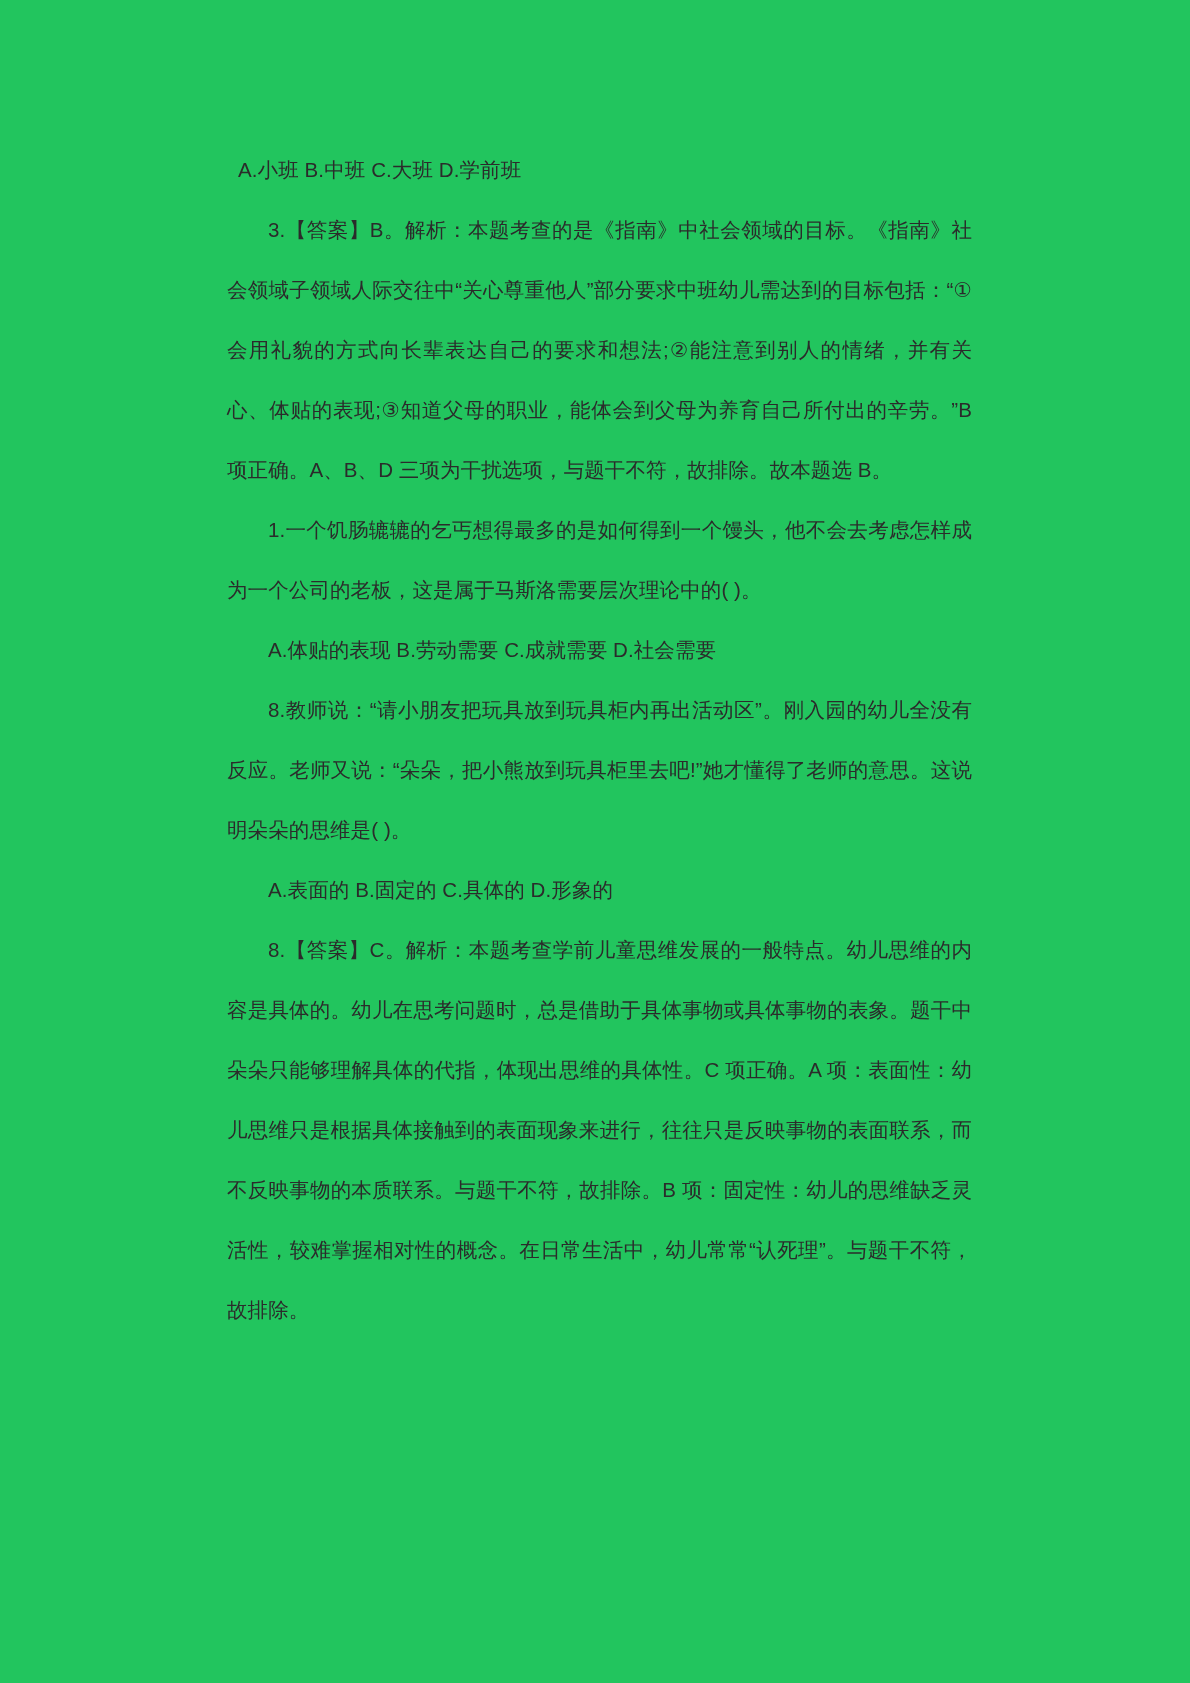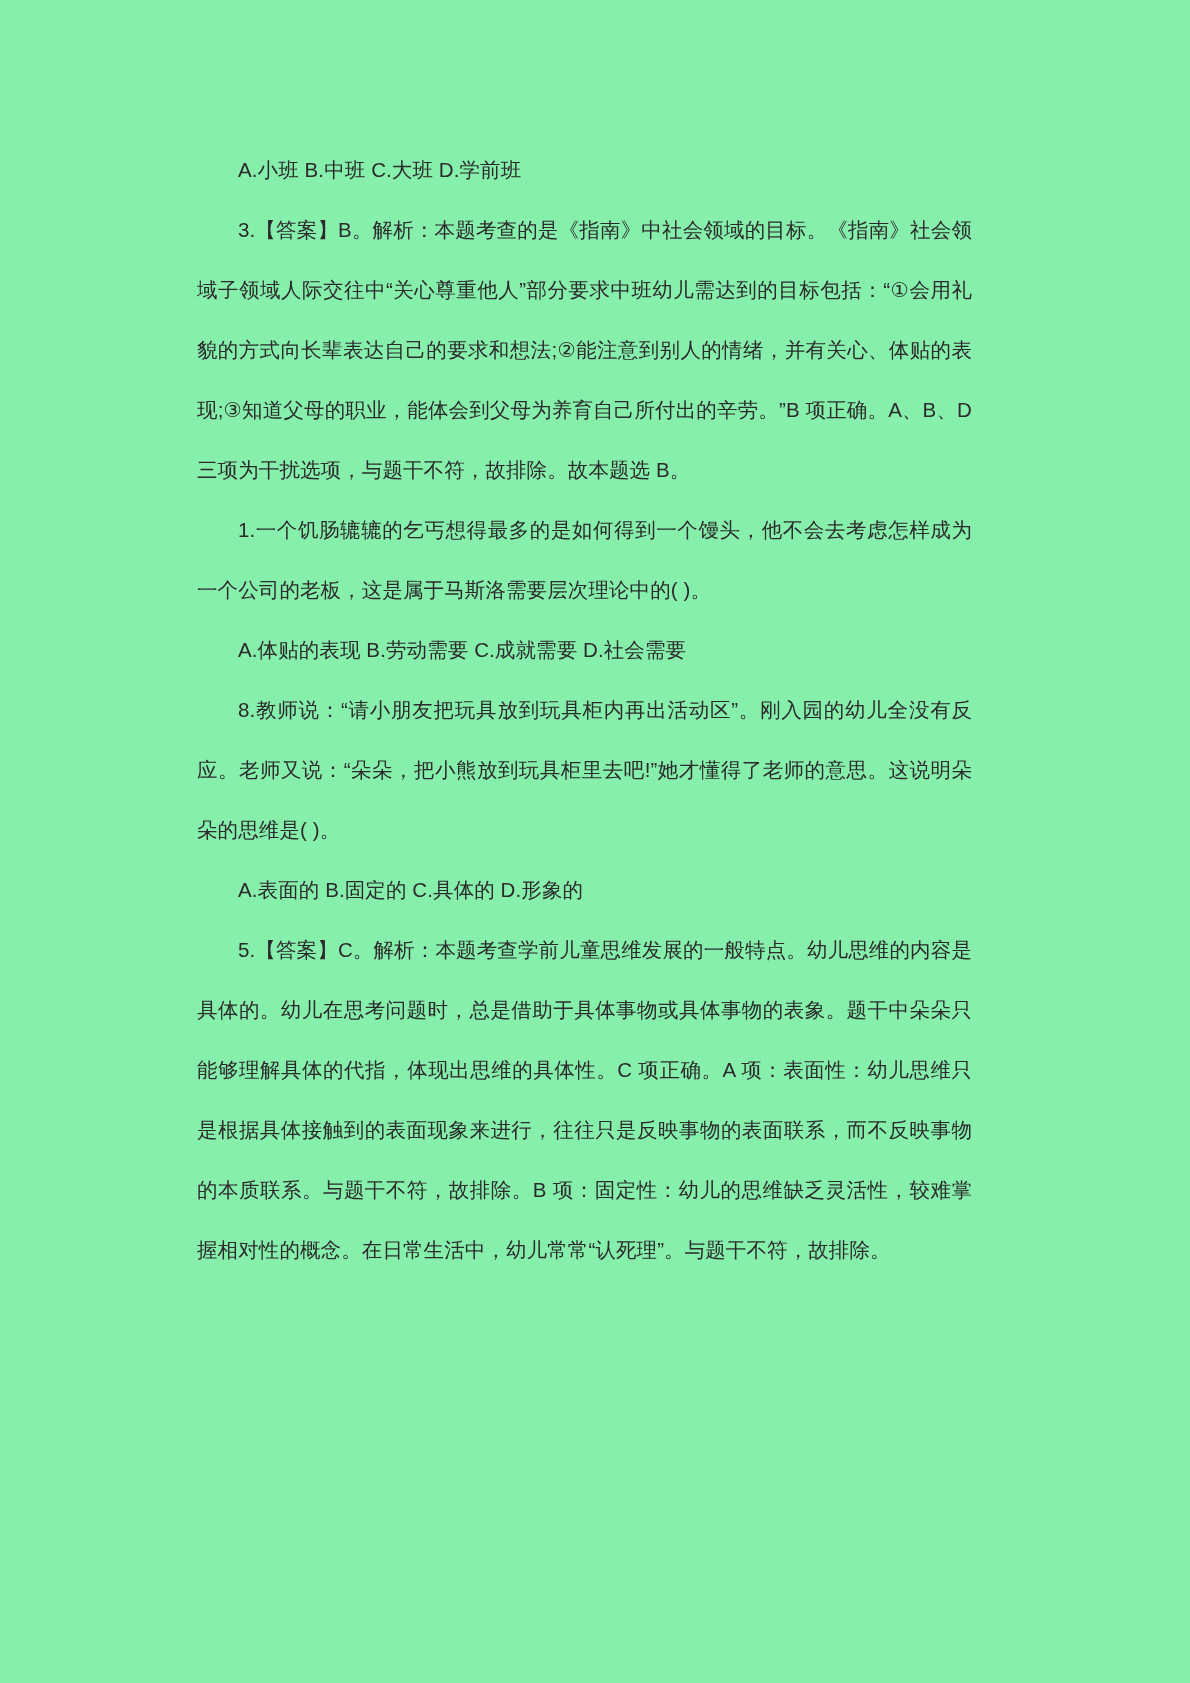--- a/index.html
+++ b/index.html
@@ -12,21 +12,21 @@
     width: 1190px;
     height: 1683px;
     font-family: "Liberation Sans", "DejaVu Sans", sans-serif;
     color: #262626;
     overflow: hidden;
   }
   .page {
     position: relative;
     width: 1190px;
     height: 1683px;
-    background: #86efac;
+    background: #22c55e;
     box-sizing: border-box;
     padding: 140px 218px 0 197px;
   }
   .doc-body {
     width: 775px;
   }
   
   .para {
     font-size: 20.5px;
     line-height: 60px;
@@ -41,20 +41,21 @@
     text-indent: 41px;
   }
   
   .para.options {
     text-align: left;
     text-indent: 41px;
     word-break: normal;
   }
   .para + .para {
     margin-top: 0;
+    margin-left: 30px;
   }
   
   .blk {
     margin-bottom: 0;
   }
 </style>
 </head>
 <body>
 
 <div class="page">
@@ -66,16 +67,16 @@
 
     <p class="para indent blk">1.一个饥肠辘辘的乞丐想得最多的是如何得到一个馒头，他不会去考虑怎样成为一个公司的老板，这是属于马斯洛需要层次理论中的( )。</p>
 
     <p class="para options blk">A.体贴的表现 B.劳动需要 C.成就需要 D.社会需要</p>
 
 
     <p class="para indent blk">8.教师说：“请小朋友把玩具放到玩具柜内再出活动区”。刚入园的幼儿全没有反应。老师又说：“朵朵，把小熊放到玩具柜里去吧!”她才懂得了老师的意思。这说明朵朵的思维是( )。</p>
 
     <p class="para options blk">A.表面的 B.固定的 C.具体的 D.形象的</p>
 
-    <p class="para indent blk">5.【答案】C。解析：本题考查学前儿童思维发展的一般特点。幼儿思维的内容是具体的。幼儿在思考问题时，总是借助于具体事物或具体事物的表象。题干中朵朵只能够理解具体的代指，体现出思维的具体性。C 项正确。A 项：表面性：幼儿思维只是根据具体接触到的表面现象来进行，往往只是反映事物的表面联系，而不反映事物的本质联系。与题干不符，故排除。B 项：固定性：幼儿的思维缺乏灵活性，较难掌握相对性的概念。在日常生活中，幼儿常常“认死理”。与题干不符，故排除。</p>
+    <p class="para indent blk">8.【答案】C。解析：本题考查学前儿童思维发展的一般特点。幼儿思维的内容是具体的。幼儿在思考问题时，总是借助于具体事物或具体事物的表象。题干中朵朵只能够理解具体的代指，体现出思维的具体性。C 项正确。A 项：表面性：幼儿思维只是根据具体接触到的表面现象来进行，往往只是反映事物的表面联系，而不反映事物的本质联系。与题干不符，故排除。B 项：固定性：幼儿的思维缺乏灵活性，较难掌握相对性的概念。在日常生活中，幼儿常常“认死理”。与题干不符，故排除。</p>
 
   </div>
 </div>
 
 </body></html>

